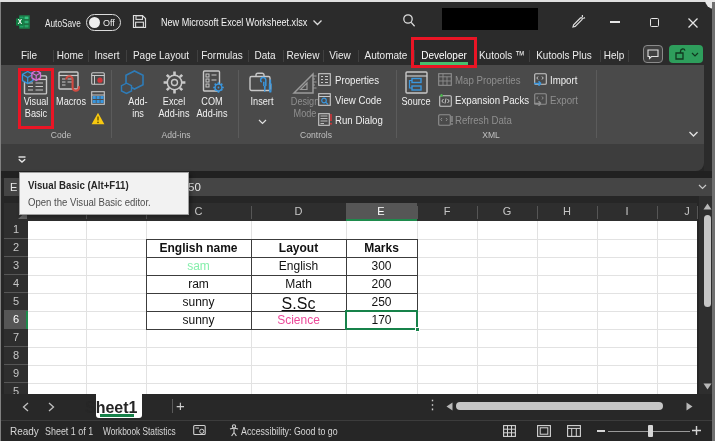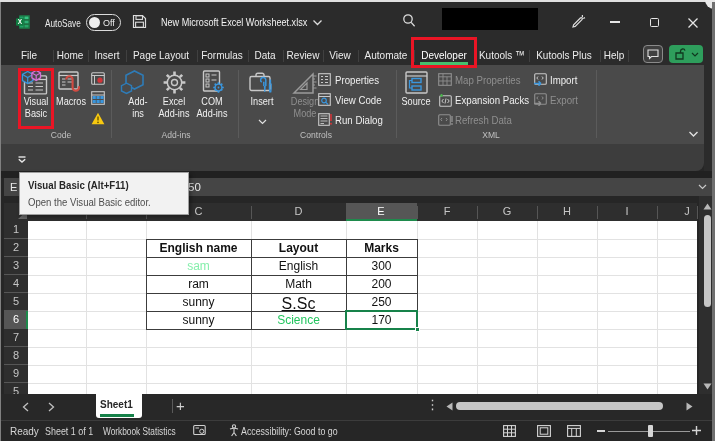--- a/index.html
+++ b/index.html
@@ -371,21 +371,21 @@
     <div class="abs txt" style="left:198.5px;top:259px;transform:translateX(-50%);font-size:12px;color:#86efac;">sam</div>
     <div class="abs txt" style="left:298.5px;top:259px;transform:translateX(-50%);font-size:12px;color:#111111;">English</div>
     <div class="abs txt" style="left:381.5px;top:259px;transform:translateX(-50%);font-size:12px;color:#111111;">300</div>
     <div class="abs txt" style="left:198.5px;top:277px;transform:translateX(-50%);font-size:12px;color:#111111;">ram</div>
     <div class="abs txt" style="left:298.5px;top:277px;transform:translateX(-50%);font-size:12px;color:#111111;">Math</div>
     <div class="abs txt" style="left:381.5px;top:277px;transform:translateX(-50%);font-size:12px;color:#111111;">200</div>
     <div class="abs txt" style="left:198.5px;top:295px;transform:translateX(-50%);font-size:12px;color:#111111;">sunny</div>
     <div class="abs txt" style="left:298.5px;top:295px;transform:translateX(-50%);font-size:16px;color:#111111;text-decoration:underline;">S.Sc</div>
     <div class="abs txt" style="left:381.5px;top:295px;transform:translateX(-50%);font-size:12px;color:#111111;">250</div>
     <div class="abs txt" style="left:198.5px;top:313px;transform:translateX(-50%);font-size:12px;color:#111111;">sunny</div>
-    <div class="abs txt" style="left:298.5px;top:313px;transform:translateX(-50%);font-size:12px;color:#22c55e;">Science</div>
+    <div class="abs txt" style="left:298.5px;top:313px;transform:translateX(-50%);font-size:12px;color:#ec4899;">Science</div>
     <div class="abs txt" style="left:381.5px;top:313px;transform:translateX(-50%);font-size:12px;color:#111111;">170</div>
     <div class="abs" style="left:345px;top:310px;width:73px;height:20px;border:2px solid #17824a;"></div>
     <div class="abs" style="left:415px;top:327px;width:5px;height:5px;background:#17824a;border:1px solid #fff;"></div>
   </div>
 
 <div class="abs" style="left:699px;top:196px;width:16px;height:198px;background:#2e2e2e;"></div>
 <svg class="abs" style="left:703px;top:203px;" width="9" height="7" viewBox="0 0 9 7">
     <path d="M4.5 0.5 L8.5 6.5 H0.5 Z" fill="#b8b8b8"></path>
   </svg>
 <div class="abs" style="left:704px;top:215px;width:7px;height:92px;background:#c6c6c6;border-radius:4px;"></div>
@@ -394,21 +394,21 @@
   </svg>
 
 <div class="abs" id="sheetbar" style="left:0;top:394px;width:715px;height:26px;background:#282828;"></div>
 <svg class="abs" style="left:22px;top:402px;" width="7" height="10" viewBox="0 0 7 10">
     <path d="M6 1 L1.5 5 L6 9" fill="none" stroke="#c0c0c0" stroke-width="1.3"></path>
   </svg>
 <svg class="abs" style="left:48px;top:402px;" width="7" height="10" viewBox="0 0 7 10">
     <path d="M1 1 L5.5 5 L1 9" fill="none" stroke="#c0c0c0" stroke-width="1.3"></path>
   </svg>
 <div class="abs" style="left:96px;top:394px;width:46px;height:24px;background:#ffffff;border-radius:0 0 3px 3px;"></div>
-<div class="abs txt" style="left:100px;top:399px;font-size:10px;font-weight:bold;color:#262626;">Sheet1</div>
+<div class="abs txt" style="left:85px;top:399px;font-size:16px;font-weight:bold;color:#262626;">Sheet1</div>
 <div class="abs" style="left:100px;top:414px;width:34px;height:2.5px;background:#17824a;"></div>
 <div class="abs" style="left:172px;top:399px;width:1px;height:14px;background:#5a5a5a;"></div>
 <div class="abs txt" style="left:176px;top:397px;font-size:15px;color:#d0d0d0;">+</div>
 <div class="abs txt" style="left:426px;top:397px;font-size:13px;color:#cfcfcf;">⋮</div>
 
 <svg class="abs" style="left:446px;top:402px;" width="7" height="9" viewBox="0 0 7 9">
     <path d="M6.5 0.5 L0.5 4.5 L6.5 8.5 Z" fill="#b8b8b8"></path>
   </svg>
 <div class="abs" style="left:456px;top:402px;width:207px;height:8px;background:#c6c6c6;border-radius:4px;"></div>
 <svg class="abs" style="left:686px;top:402px;" width="7" height="9" viewBox="0 0 7 9">

